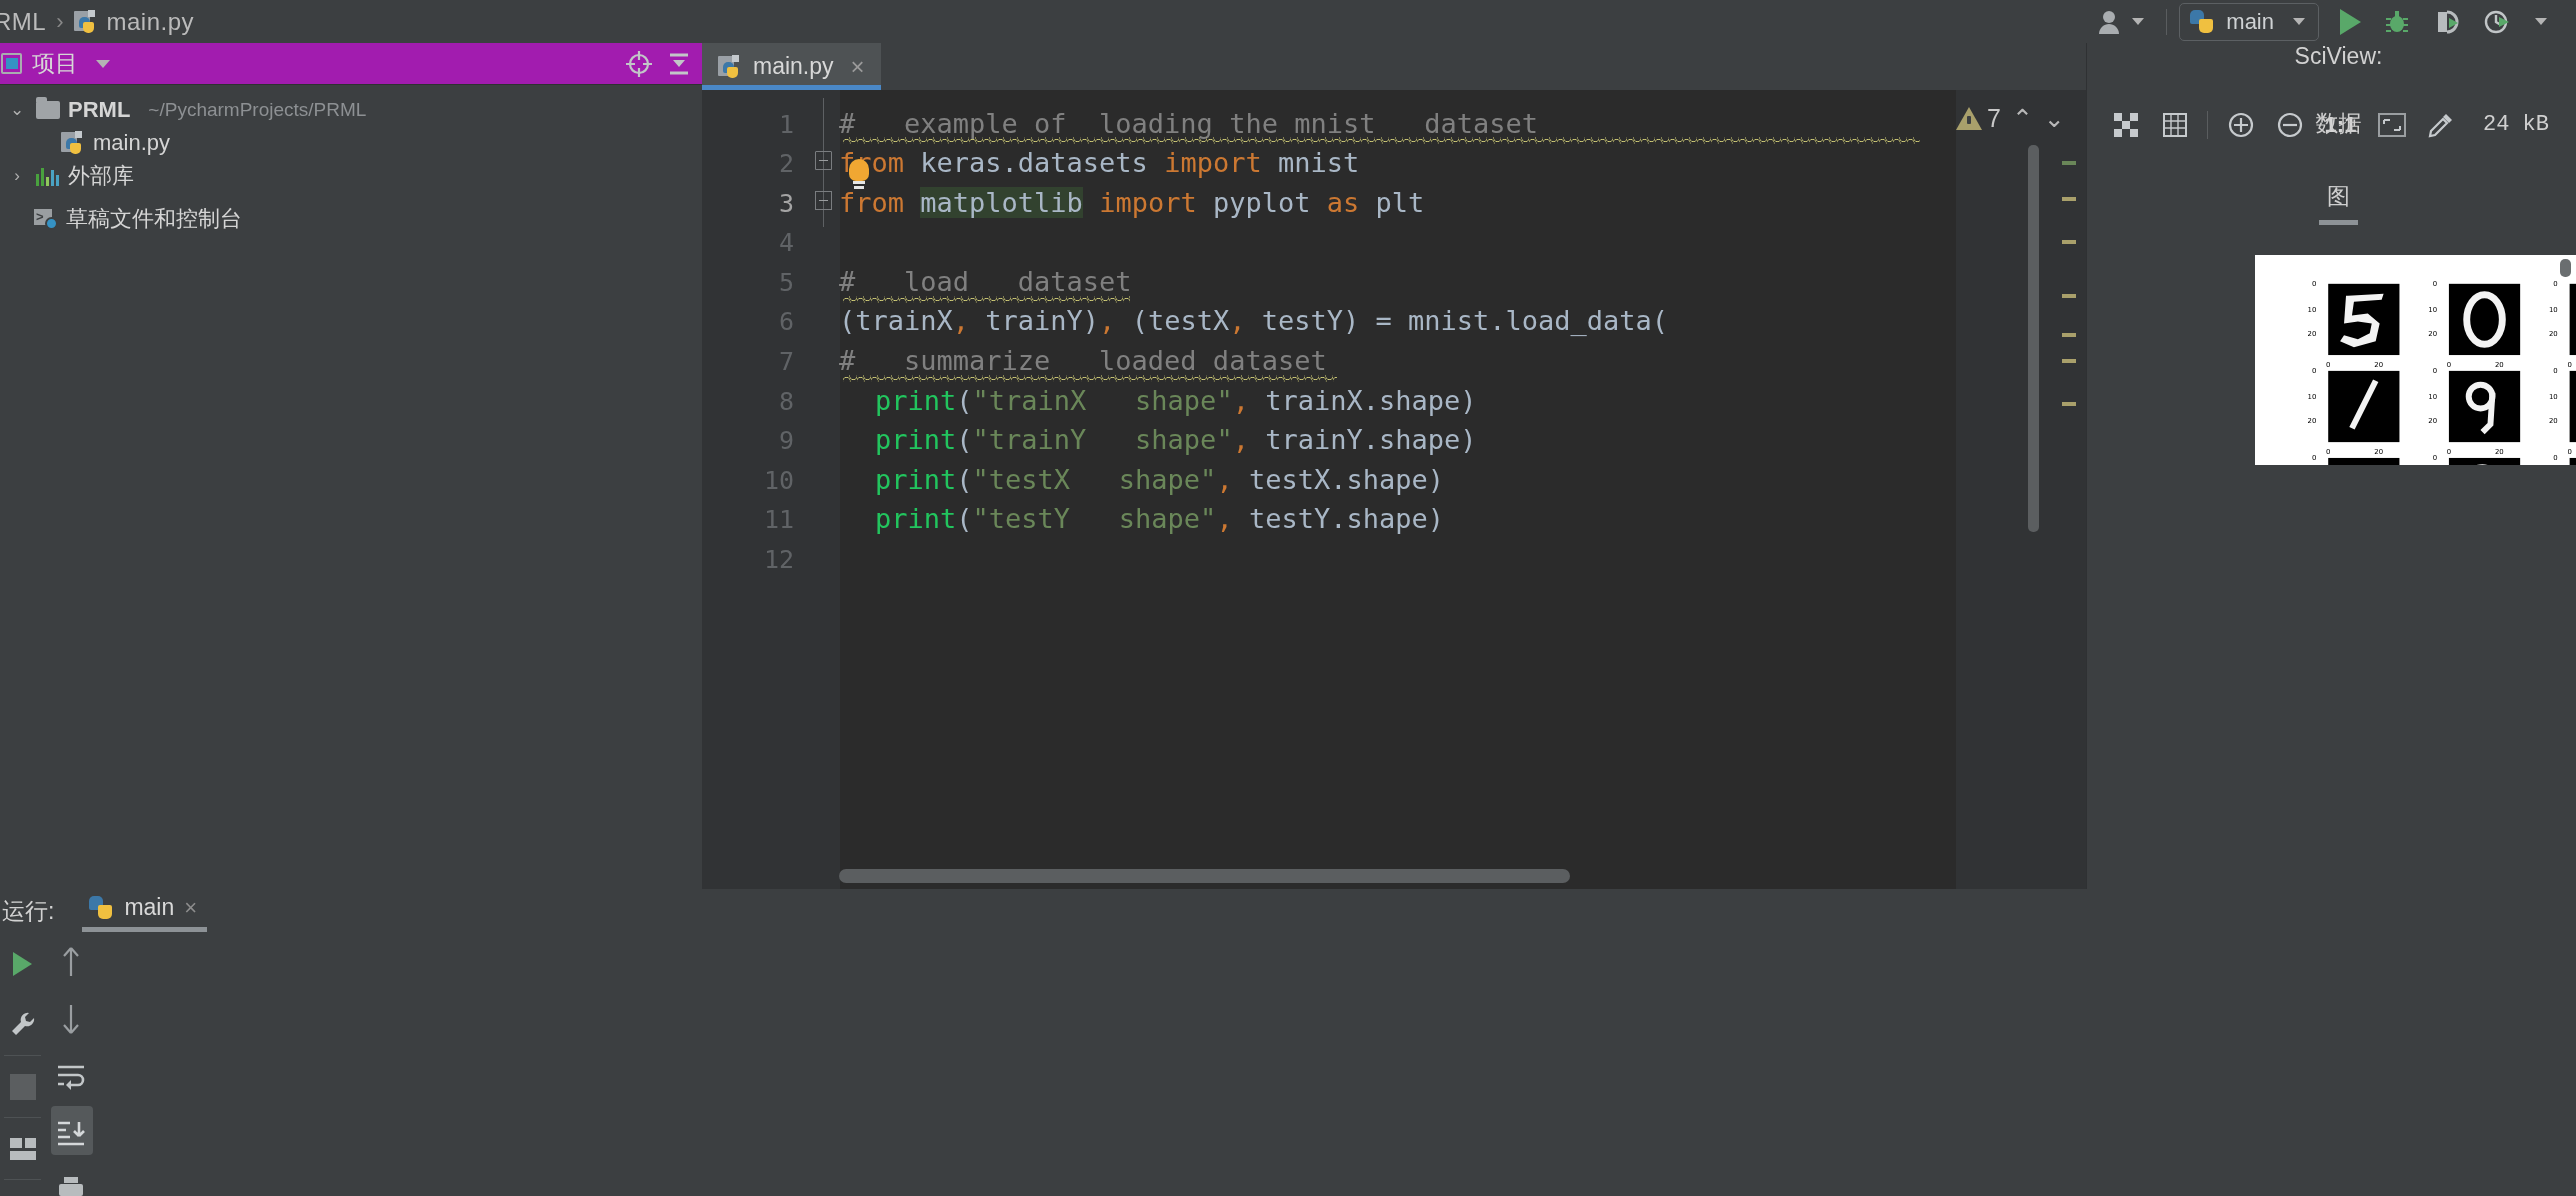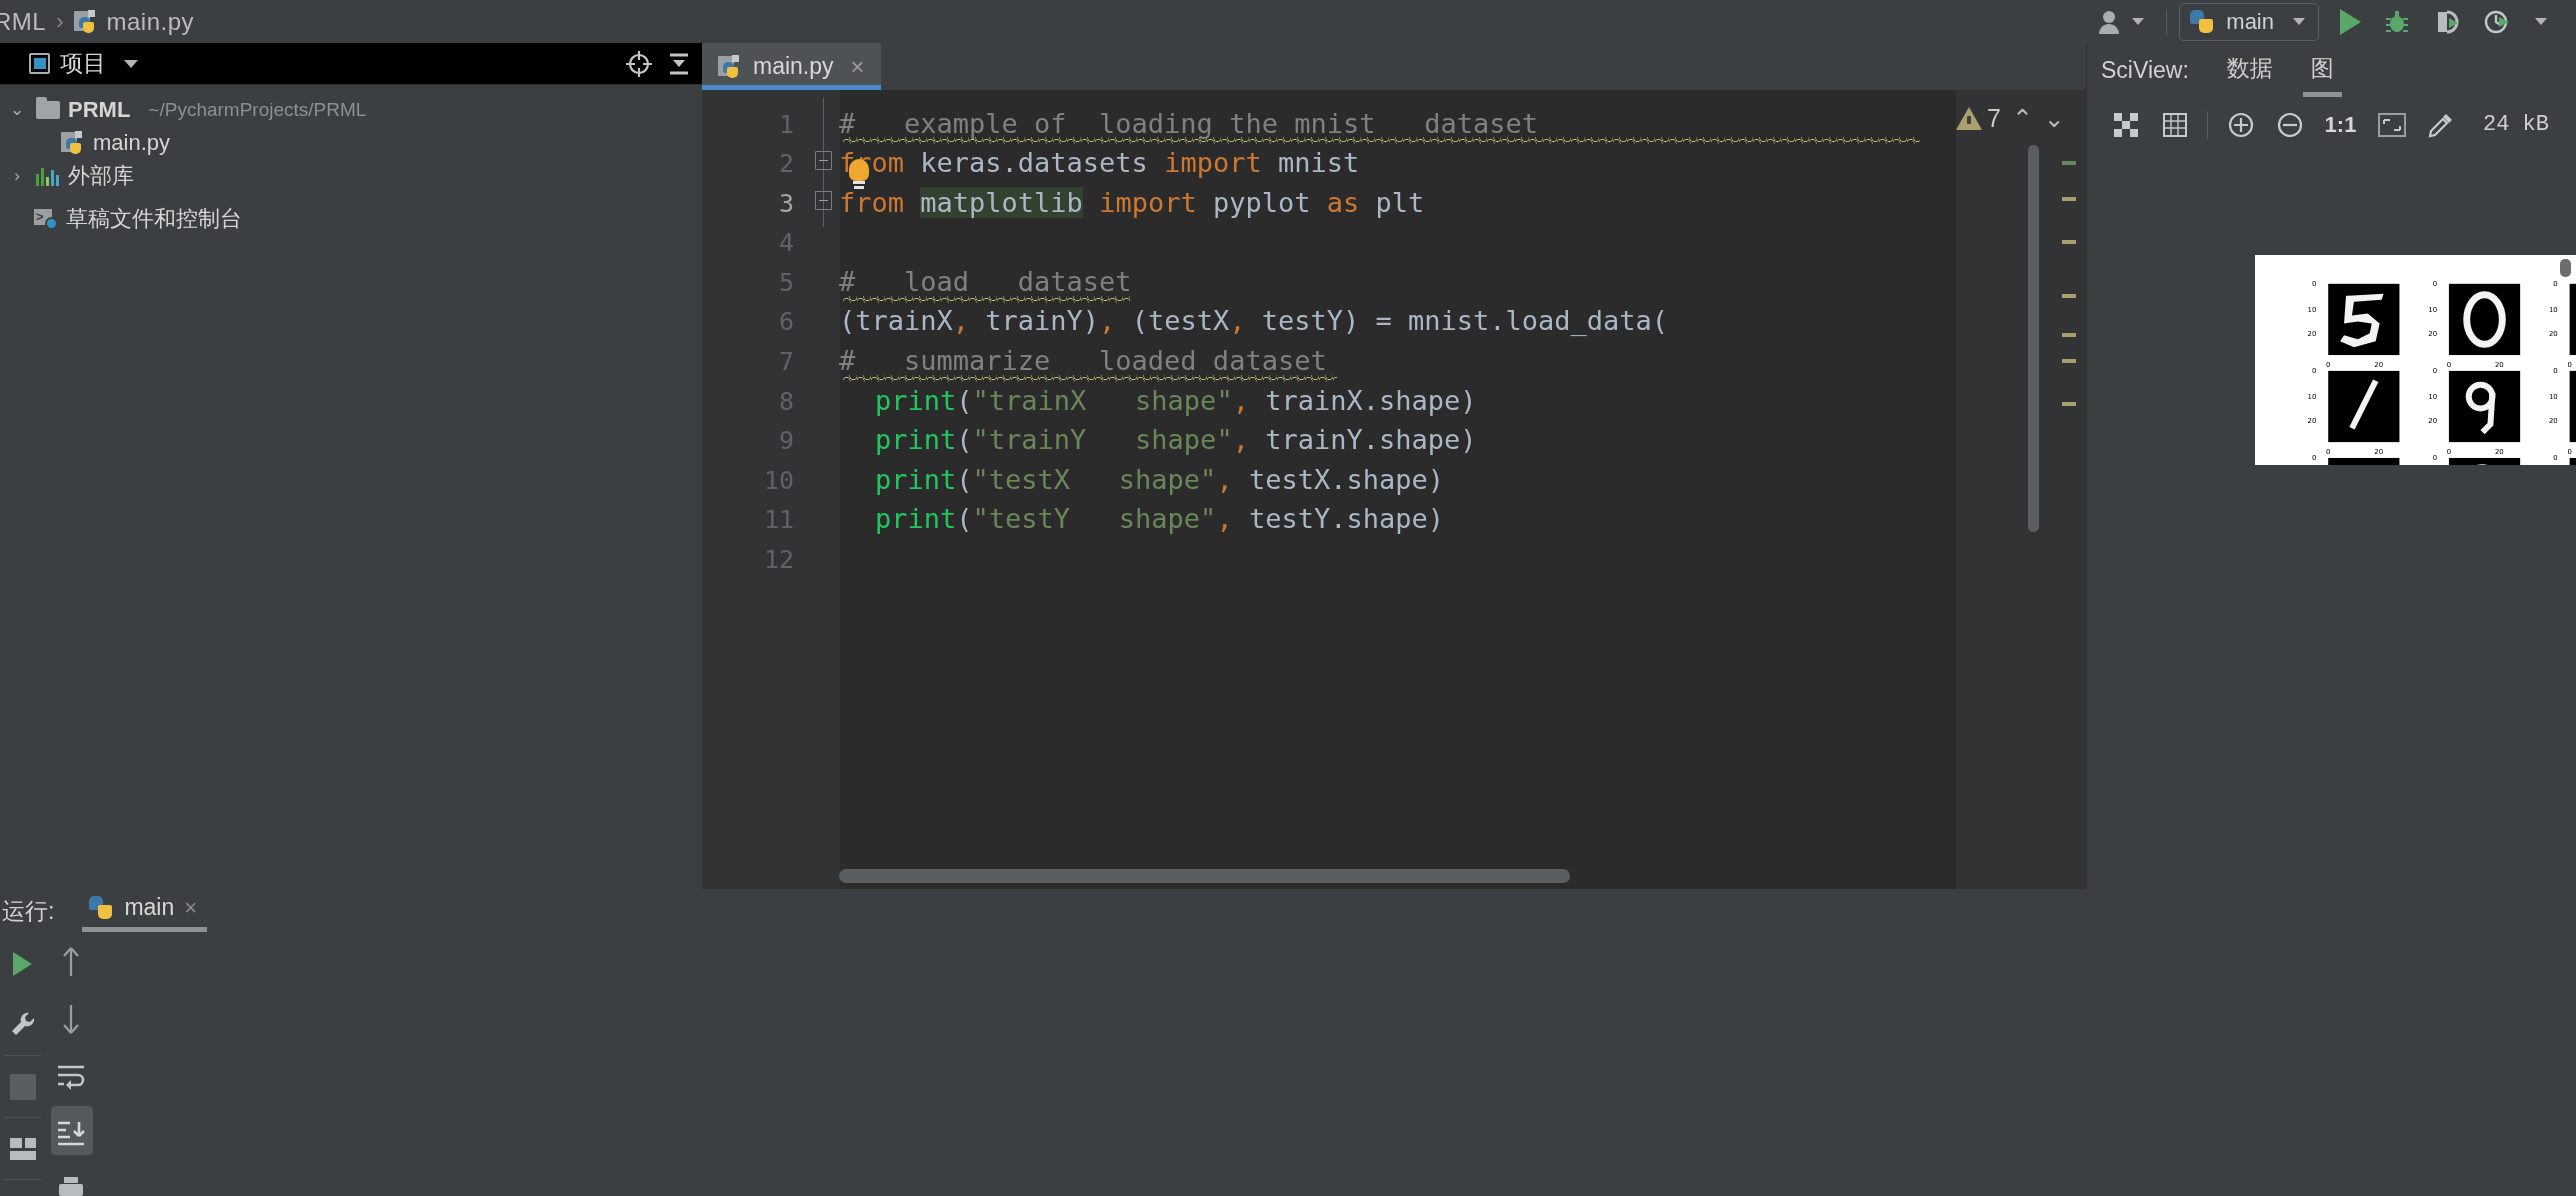--- a/index.html
+++ b/index.html
@@ -36,21 +36,21 @@
     border:1px solid #5c6063; border-radius:5px;
     padding:5px 13px 5px 9px; background:#3c3f41;
   }
   .runcfg .lbl { color:#cfd2d4; font-size:22px; }
   .play-tri { width:0;height:0;border-top:13px solid transparent;border-bottom:13px solid transparent;border-left:21px solid #59a869; }
   .icon-btn { padding:6px 11px; display:flex; align-items:center; }
 
   
   .proj-header {
     position:absolute; left:0; top:43px; width:842px; height:42px;
-    background:#000000; display:flex; align-items:center; padding:0 10px 0 29px;
+    background:#a21caf; display:flex; align-items:center; padding:0 10px 0 1px;
     border-bottom:1px solid #2f3133;
   }
   .proj-title { color:#d6d6d6; font-size:23px; margin-left:10px; }
   .proj-sq { width:21px;height:21px;border:2px solid #a9adb0;border-radius:2px;display:flex;align-items:center;justify-content:center; }
   .proj-sq i { width:12px;height:11px;background:#3592c4;display:block; }
   .proj-caret { width:0;height:0;border-left:7px solid transparent;border-right:7px solid transparent;border-top:8px solid #b4b4b4; margin-left:18px; }
   .proj-tools { margin-left:auto; display:flex; align-items:center; gap:0px; }
   .ptool { width:40px;height:40px;display:flex;align-items:center;justify-content:center; }
 
   .proj-tree {
@@ -125,21 +125,21 @@
   .chev { color:#b8b8b8; font-size:25px; font-weight:300; }
   .markrail { position:absolute; right:10px; top:0; width:14px; height:100%; }
   .mark { position:absolute; right:0; width:14px; height:4px; }
   .scrollthumb { position:absolute; right:1px; width:11px; background:#5b5e60; border-radius:5px; }
 
   .hscroll { position:absolute; left:137px; right:138px; bottom:6px; height:14px; }
   .hthumb { position:absolute; left:0; top:0; height:14px; width:731px; background:#5b5e60; border-radius:7px; }
 
   
   .sciview { position:absolute; left:2086px; top:43px; width:490px; height:846px; background:#3c3f41; border-left:1px solid #2f3133; }
-  .sv-head { height:55px; display:flex; align-items:center; padding-left:14px; gap:38px; position:relative; }
+  .sv-head { height:55px; display:flex; align-items:center; padding-left:14px; gap:38px; position:relative;flex-direction:column; }
   .sv-label { color:#d2d2d2; font-size:23px; }
   .sv-tab { color:#cfcfcf; font-size:23px; position:relative; padding-bottom:4px; }
   .sv-tab.active:after { content:""; position:absolute; left:-8px; right:-8px; bottom:-9px; height:5px; background:#8d9296; }
   .sv-tools { height:53px; display:flex; align-items:center; gap:0px; padding-left:14px; }
   .svt { width:49px; height:49px; display:flex; align-items:center; justify-content:center; }
   .svt-size { color:#d0d0d0; font-size:22px; margin-left:18px;font-family:Liberation Mono, monospace; }
   .ratio { color:#d6d6d6; font-size:22px; font-weight:bold; }
   .sv-divider { width:1px; height:28px; background:#5a5d5f; margin:0 8px; }
 
   .plot-panel { position:absolute; left:0; top:111px; width:490px; height:735px; }

